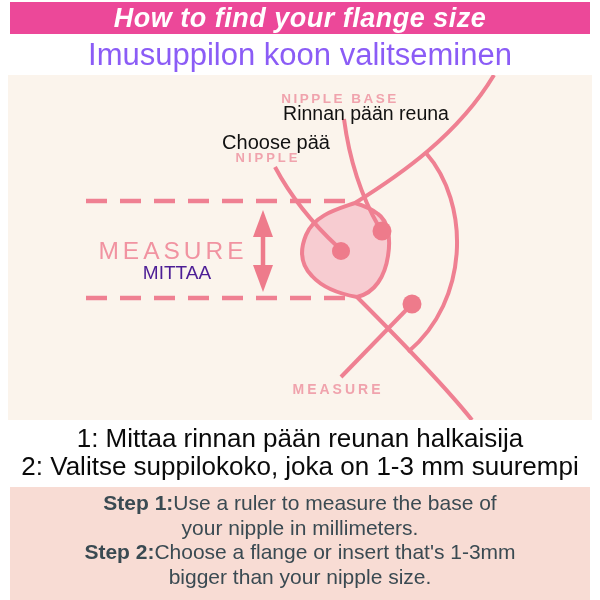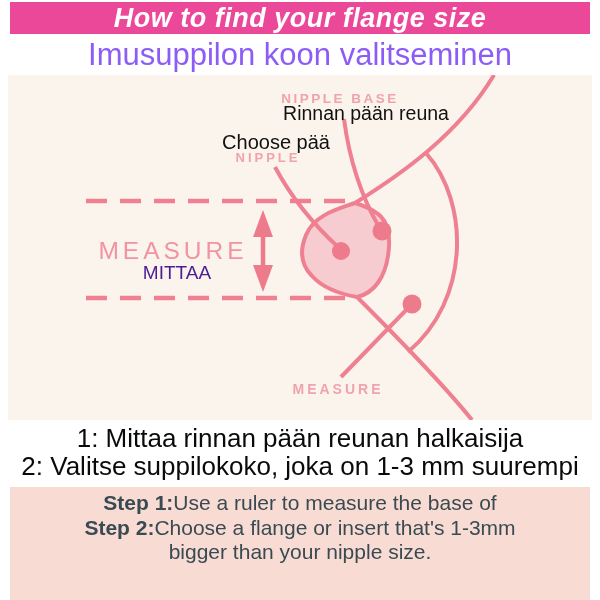--- a/index.html
+++ b/index.html
@@ -88,15 +88,16 @@
   <div class="dlabel lbl-measure-en">MEASURE</div>
   <div class="dlabel lbl-measure-fi">MITTAA</div>
   <div class="dlabel pink-caps lbl-areola-en">MEASURE</div>
 </div>
 
 <div class="instr instr1">1: Mittaa rinnan pään reunan halkaisija</div>
 <div class="instr instr2">2: Valitse suppilokoko, joka on 1-3 mm suurempi</div>
 
 <div class="steps-box">
   <div><b>Step 1:</b><span>Use a ruler to measure the base of</span></div>
+  <div><span>your nipple in millimeters.</span></div>
   <div><b>Step 2:</b><span>Choose a flange or insert that's 1-3mm</span></div>
   <div><span>bigger than your nipple size.</span></div>
 </div>
 
 </body></html>

